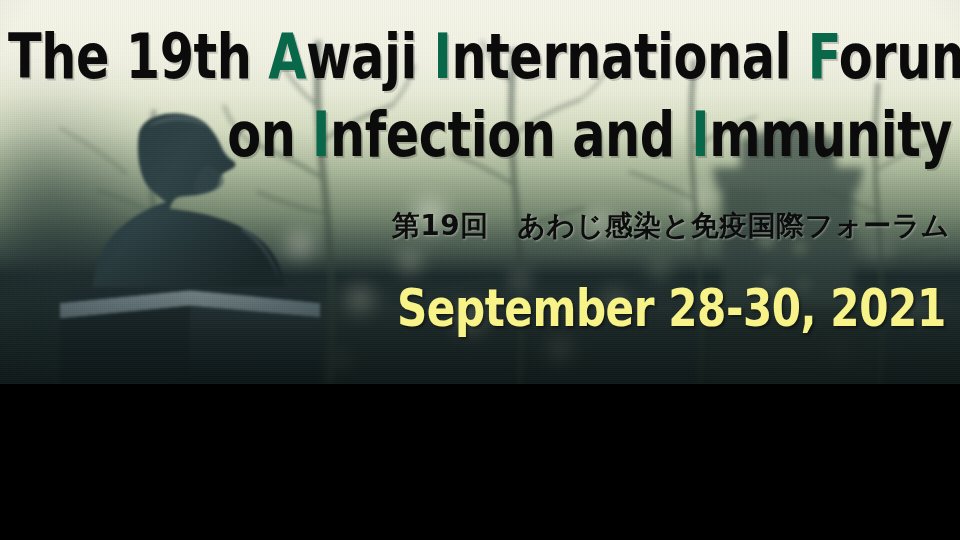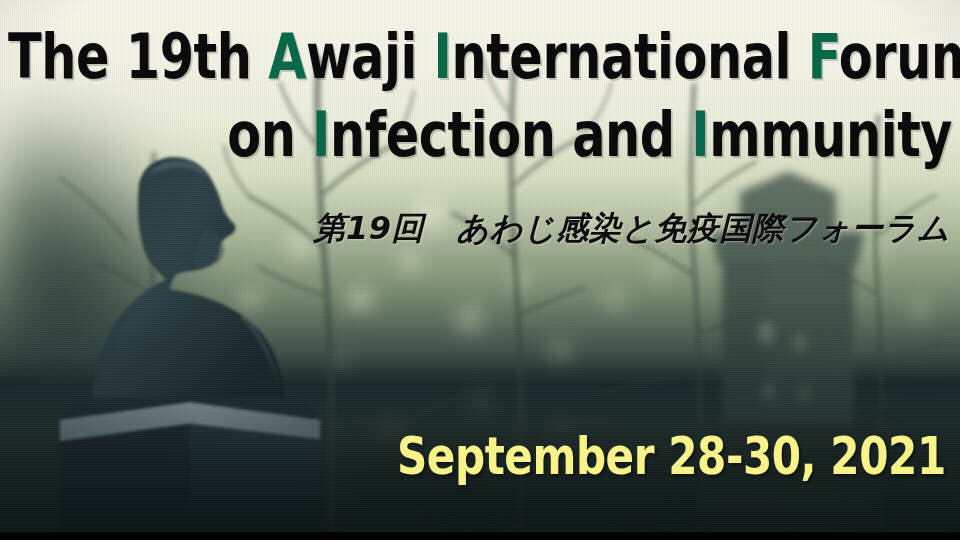--- a/index.html
+++ b/index.html
@@ -4,21 +4,21 @@
 <title>Forum Banner</title>
 <style>
   html, body {
     margin: 0;
     padding: 0;
     background: #000;
   }
   #stage {
     position: relative;
     width: 960px;
-    height: 532px;
+    height: 384px;
     overflow: hidden;
     font-family: "Liberation Sans", "DejaVu Sans", sans-serif;
     background: #1b2a2b;
   }
 
   
   .bg-layer { position: absolute; inset: 0; }
 
   
   #bg-base {
@@ -129,25 +129,24 @@
     font-size: 62px;
     transform-origin: right center;
     transform: scaleX(.885);
   }
   .hl-green { color: #09674a; }
 
   #subtitle-ja {
     right: 10px; top: 207px;
     font-family: "DejaVu Sans", "Liberation Sans", sans-serif;
     font-weight: bold;
-    font-size: 32px;
+    font-size: 28px;
     color: #0d0d0d;
     letter-spacing: .5px;
     text-shadow: 1px 1px 2px rgba(255,255,255,.35);
-    font-style: italic;
   }
 
   #event-date {
     right: 14px; bottom: 46px;
     font-family: "Liberation Sans Narrow", "DejaVu Sans Condensed", "Liberation Sans", sans-serif;
     font-weight: bold;
     font-size: 52px;
     color: #f8f389;
     letter-spacing: -0.5px;
     transform-origin: right center;

